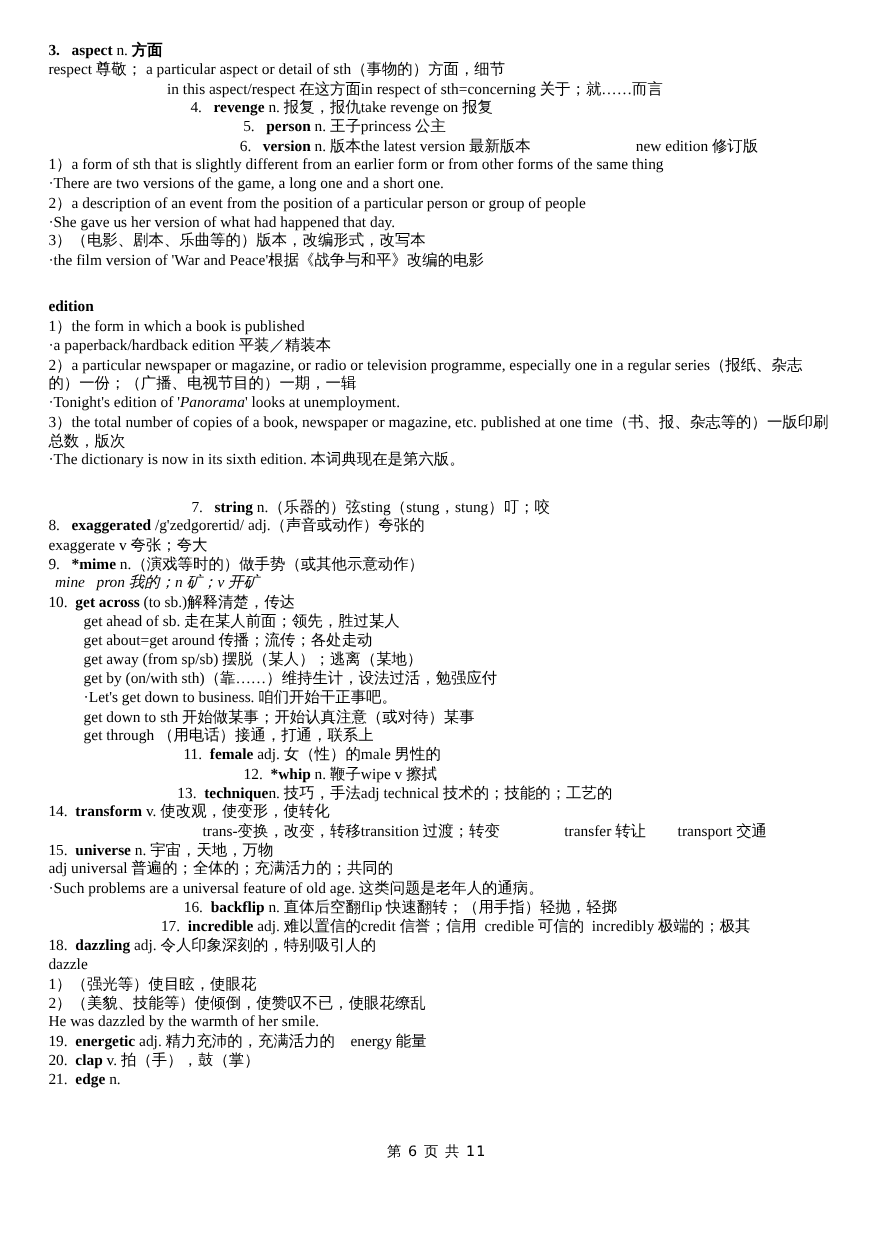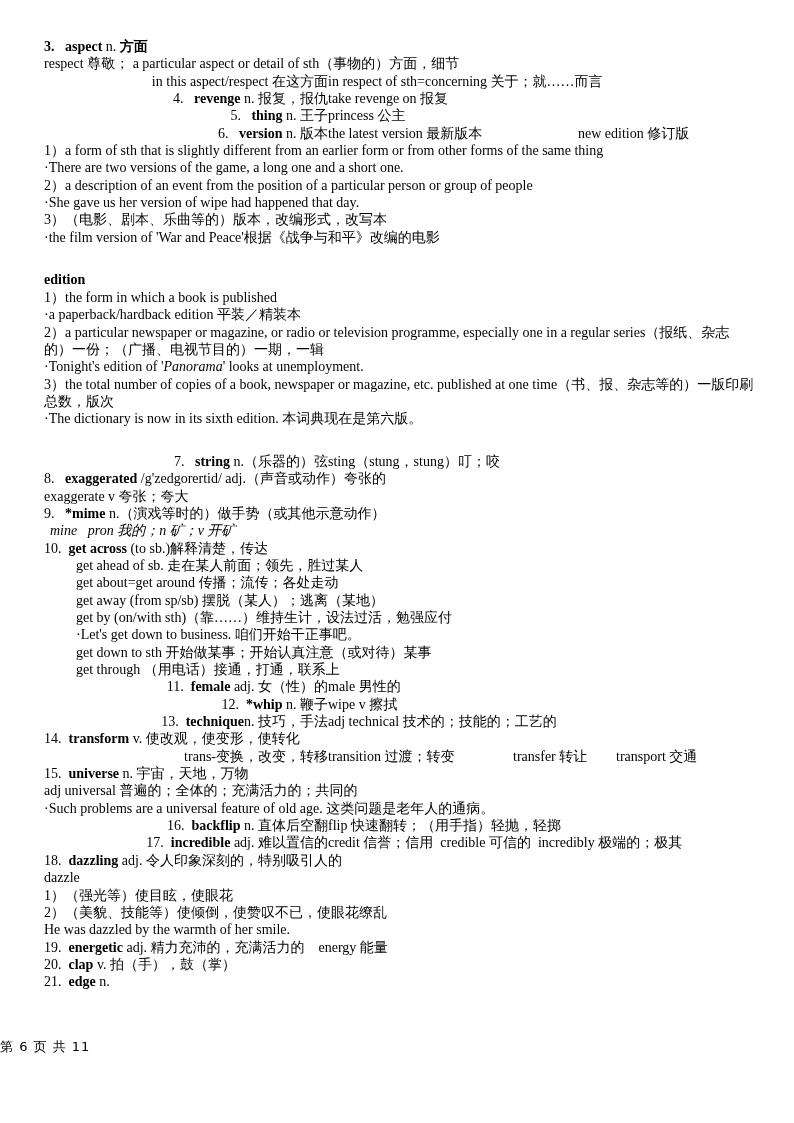--- a/index.html
+++ b/index.html
@@ -52,46 +52,47 @@
     vertical-align: top;
   }
   .indent1 { padding-left: 32px; }
   .indent-mine { padding-left: 6px; font-style: italic; }
 
   .footer {
     position: absolute;
     left: 0;
     top: 1038px;
     width: 794px;
+    text-align: center;
     font-family: "DejaVu Sans", "Liberation Sans", sans-serif;
     font-size: 13px;
     color: #000;
     letter-spacing: 1px;
   }
 </style>
 </head>
 <body>
 
 <div class="page">
 
   <div class="body-text">
 
     <div class="ln"><span class="b">3.</span><span class="b">&nbsp;&nbsp; </span><span class="b">aspect</span><span> </span><span>n.</span><span> </span><span class="b">方面</span></div>
     <div class="ln">respect 尊敬； a particular aspect or detail of sth（事物的）方面，细节</div>
     <div class="ln"><span class="c1">in this aspect/respect 在这方面</span><span>in respect of sth=concerning 关于；就……而言</span></div>
 
     <div class="ln"><span class="c1"><span>4.</span><span>&nbsp;&nbsp; </span><span class="b">revenge</span><span> </span><span>n.</span><span> </span><span>报复，报仇</span></span><span>take revenge on 报复</span></div>
 
-    <div class="ln"><span class="c1"><span>5.</span><span>&nbsp;&nbsp; </span><span class="b">thing</span><span> </span><span>n.</span><span> </span><span>王子</span></span><span>princess 公主</span></div>
+    <div class="ln"><span class="c1"><span>5.</span><span>&nbsp;&nbsp; </span><span class="b">person</span><span> </span><span>n.</span><span> </span><span>王子</span></span><span>princess 公主</span></div>
 
     <div class="ln"><span class="c1"><span>6.</span><span>&nbsp;&nbsp; </span><span class="b">version</span><span> </span><span>n.</span><span> </span><span>版本</span></span><span class="c1w">the latest version 最新版本</span><span>new edition 修订版</span></div>
     <div class="ln">1）a form of sth that is slightly different from an earlier form or from other forms of the same thing</div>
     <div class="ln">·There are two versions of the game, a long one and a short one.</div>
     <div class="ln">2）a description of an event from the position of a particular person or group of people</div>
-    <div class="ln">·She gave us her version of wipe had happened that day.</div>
+    <div class="ln">·She gave us her version of what had happened that day.</div>
     <div class="ln">3）（电影、剧本、乐曲等的）版本，改编形式，改写本</div>
     <div class="ln">·the film version of 'War and Peace'根据《战争与和平》改编的电影</div>
 
     <div class="gap"></div>
     <div class="gap-sm"></div>
 
     <div class="ln b">edition</div>
     <div class="ln">1）the form in which a book is published</div>
     <div class="ln">·a paperback/hardback edition 平装／精装本</div>
     <div class="ln">2）a particular newspaper or magazine, or radio or television programme, especially one in a regular series（报纸、杂志的）一份；（广播、电视节目的）一期，一辑</div>

